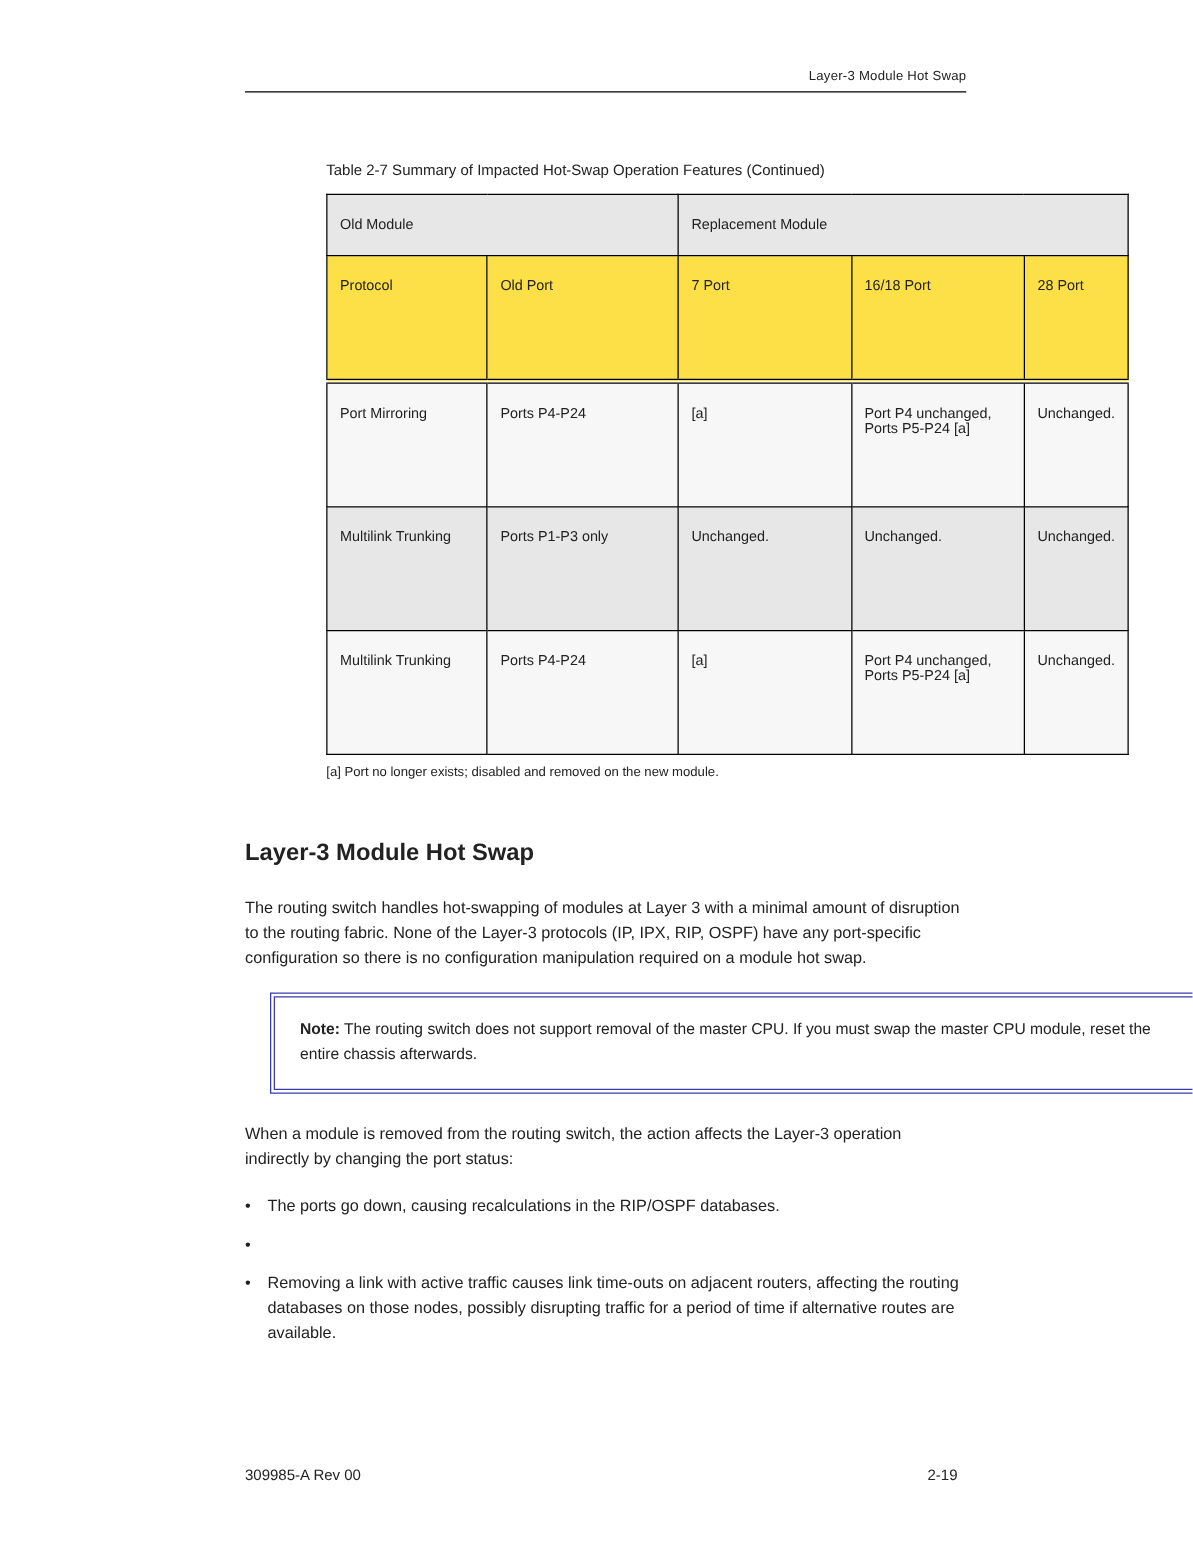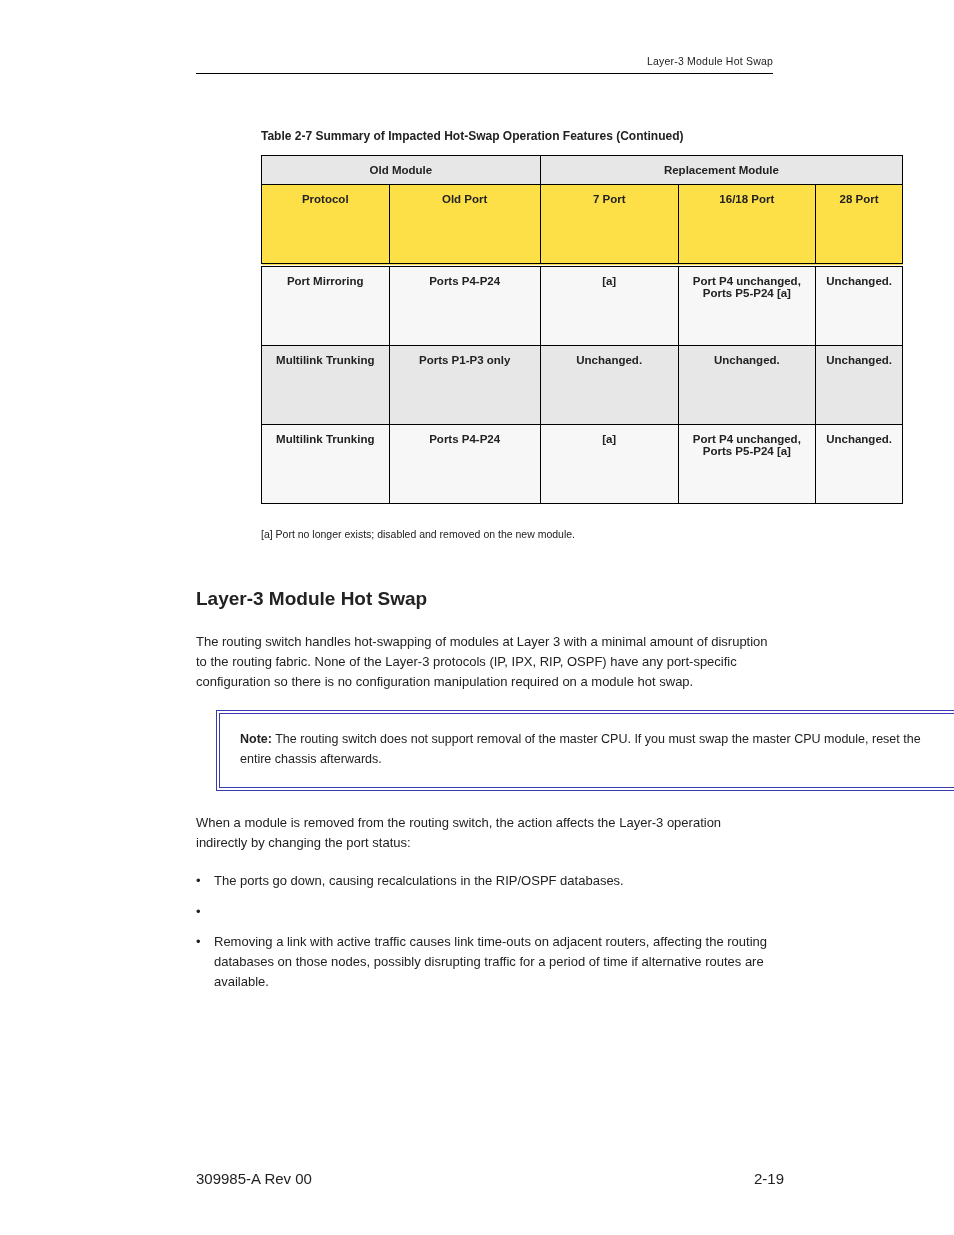--- a/index.html
+++ b/index.html
@@ -1,46 +1,46 @@
 <!DOCTYPE html>
 <html><head>
 <meta charset="utf-8">
 <style>
   html,body{margin:0;padding:0;background:#fff;font-family:"Helvetica Neue",Helvetica,Arial,sans-serif;color:#222}
   .page{width:782px;height:1235px;position:relative;margin:0 auto;box-sizing:border-box;padding:55px 95px 0 110px}
   .running-head{border-bottom:1.5px solid #000;height:18px;margin-bottom:55px;display:flex;justify-content:space-between;font-size:10.5px;letter-spacing:.2px}
   .table-wrap{width:642px;margin:0 0 0 65px}
   .tbl{border-collapse:collapse;width:100%}
-  .tbl td,.tbl th{border:1px solid #000;padding:8px 10px;vertical-align:top;font-size:11.5px;font-weight:700;text-align:center}
+  .tbl td,.tbl th{border:1px solid #000;padding:18px 10px;vertical-align:top;font-size:11.5px;font-weight:400;text-align:left}
   .hdrRow td{background:#e7e7e7}
   .subHdrRow td{background:#fde047}
   .shaded td{background:#e7e7e7}
   .plain td{background:#f7f7f7}
   .doubleline td{border-top:4px double #000}
   .tall td{height:62px}
   .h2{font-size:19px;font-weight:700;margin:48px 0 22px}
   .body{font-size:13px;line-height:1.55;margin:0 0 18px}
   .note{border:4px double #3a3ab0;padding:16px 36px 18px 20px;font-size:12.5px;line-height:1.55;width:690px;margin:0 0 0 20px}
   .note b{font-weight:700}
   .li{display:flex;font-size:13px;line-height:1.55;margin:0 0 10px}
   .li .bullet{width:18px;flex:none}
-  .footer{position:absolute;bottom:48px;left:110px;right:84px;display:flex;justify-content:center;font-size:15px}
+  .footer{position:absolute;bottom:48px;left:110px;right:102px;display:flex;justify-content:center;font-size:12px}
   .footer .sep{flex:1}
 </style>
 </head>
 <body>
 <div class="page">
 
 <div class="running-head">
   <span></span>
   <span>Layer-3 Module Hot Swap</span>
 </div>
 
 <div class="table-wrap">
-  <div style="font-size:12px;font-weight:700;margin:0 0 12px 0">Table 2-7  Summary of Impacted Hot-Swap Operation Features (Continued)</div>
+  <div style="font-size:12px;font-weight:400;margin:0 0 12px 0">Table 2-7  Summary of Impacted Hot-Swap Operation Features (Continued)</div>
   <table class="tbl">
     <tbody>
           <tr class="hdrRow">
       <td colspan="2">Old Module</td>
       <td colspan="3">Replacement Module</td>
     </tr>
     <tr class="subHdrRow tall">
       <td style="width:108px">Protocol</td>
       <td style="width:133px">Old Port</td>
       <td style="width:118px">7 Port</td>
@@ -63,21 +63,21 @@
     </tr>
     <tr class="plain tall">
       <td>Multilink Trunking</td>
       <td>Ports P4-P24</td>
       <td>[a]</td>
       <td>Port P4 unchanged, Ports P5-P24 [a]</td>
       <td>Unchanged.</td>
     </tr>
   </tbody>
       </table>
-  <div style="font-size:10.5px;margin-top:24px">[a]  Port no longer exists; disabled and removed on the new module.</div>
+  <div style="font-size:10.5px;margin-top:8px">[a]  Port no longer exists; disabled and removed on the new module.</div>
 </div>
 
 <div class="h2">Layer-3 Module Hot Swap</div>
 <p class="body">The routing switch handles hot-swapping of modules at Layer 3 with a minimal amount of disruption to the routing fabric. None of the Layer-3 protocols (IP, IPX, RIP, OSPF) have any port-specific configuration so there is no configuration manipulation required on a module hot swap.</p>
 
 <div class="note">
   <b>Note:</b><span> The routing switch does not support removal of the master CPU. If you must swap the master CPU module, reset the entire chassis afterwards.</span>
 </div>
 
 <p class="body" style="margin-top:22px">When a module is removed from the routing switch, the action affects the Layer-3 operation indirectly by changing the port status:</p>

